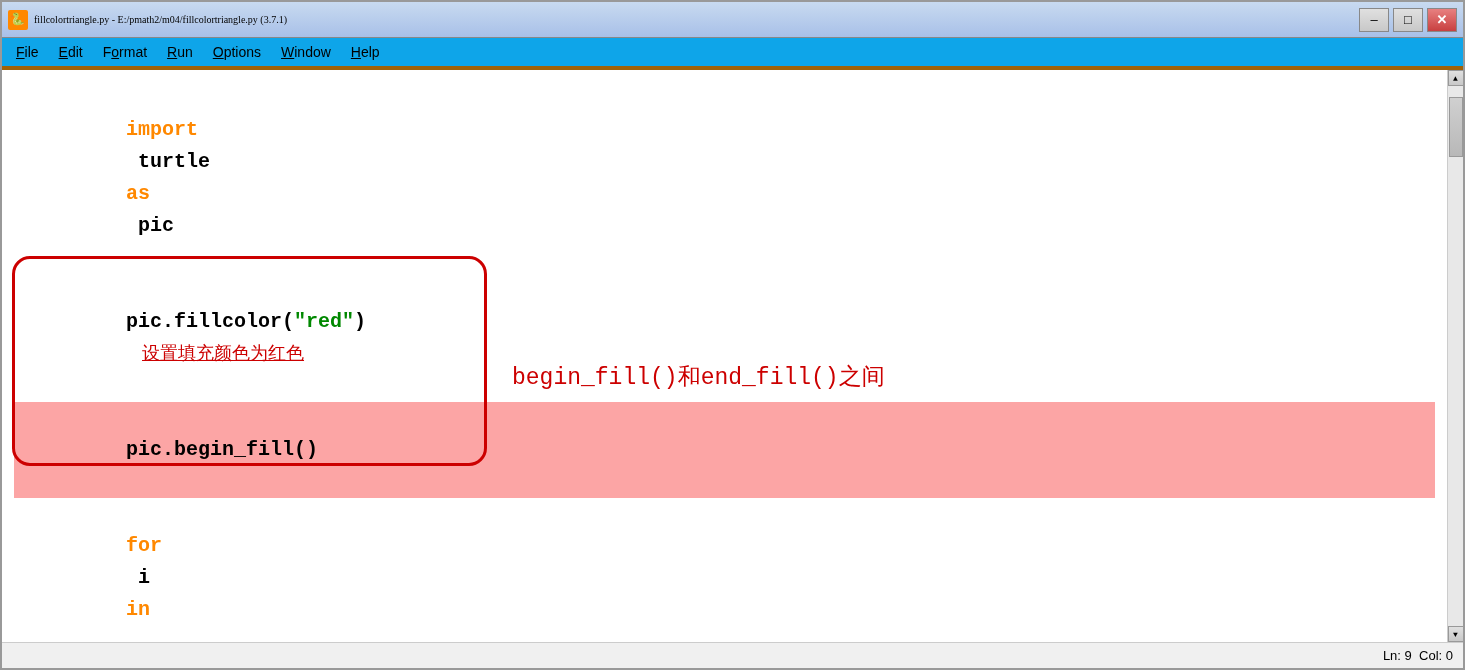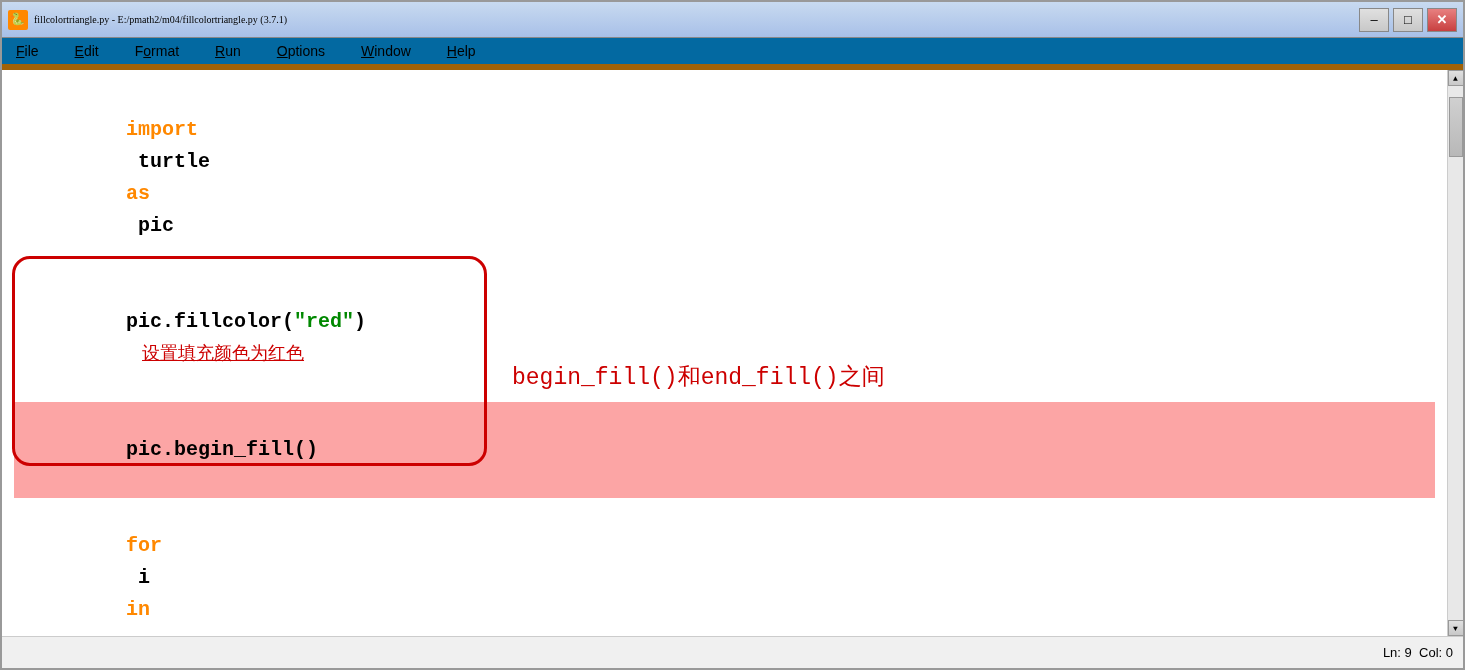--- a/index.html
+++ b/index.html
@@ -72,27 +72,27 @@
       font-family: Arial, sans-serif;
     }
 
     .tb-btn.close {
       background: linear-gradient(to bottom, #e88080, #c84040);
       color: white;
       font-weight: bold;
     }
 
     .menu-bar {
-      background: #0369a1;
+      background: #0ea5e9;
       display: flex;
       align-items: center;
       padding: 2px 6px;
       height: 32px;
-      border-bottom: 6px solid #a16207;
-      gap: 20px;
+      border-bottom: 4px solid #a16207;
+      gap: 4px;
     }
 
     .menu-item {
       font-family: Arial, sans-serif;
       font-size: 14px;
       padding: 4px 8px;
       cursor: pointer;
       color: #000;
     }
 
@@ -158,21 +158,21 @@
 
     .status-bar {
       background: #f0f0f0;
       border-top: 1px solid #ccc;
       padding: 10px 10px;
       font-family: Arial, sans-serif;
       font-size: 13px;
       display: flex;
       justify-content: flex-end;
       align-items: center;
-      height: 32px;
+      height: 26px;
     }
 
     
     .code-line {
       display: block;
       white-space: pre;
     }
 
     .highlighted-line {
       background-color: #fca5a5;

